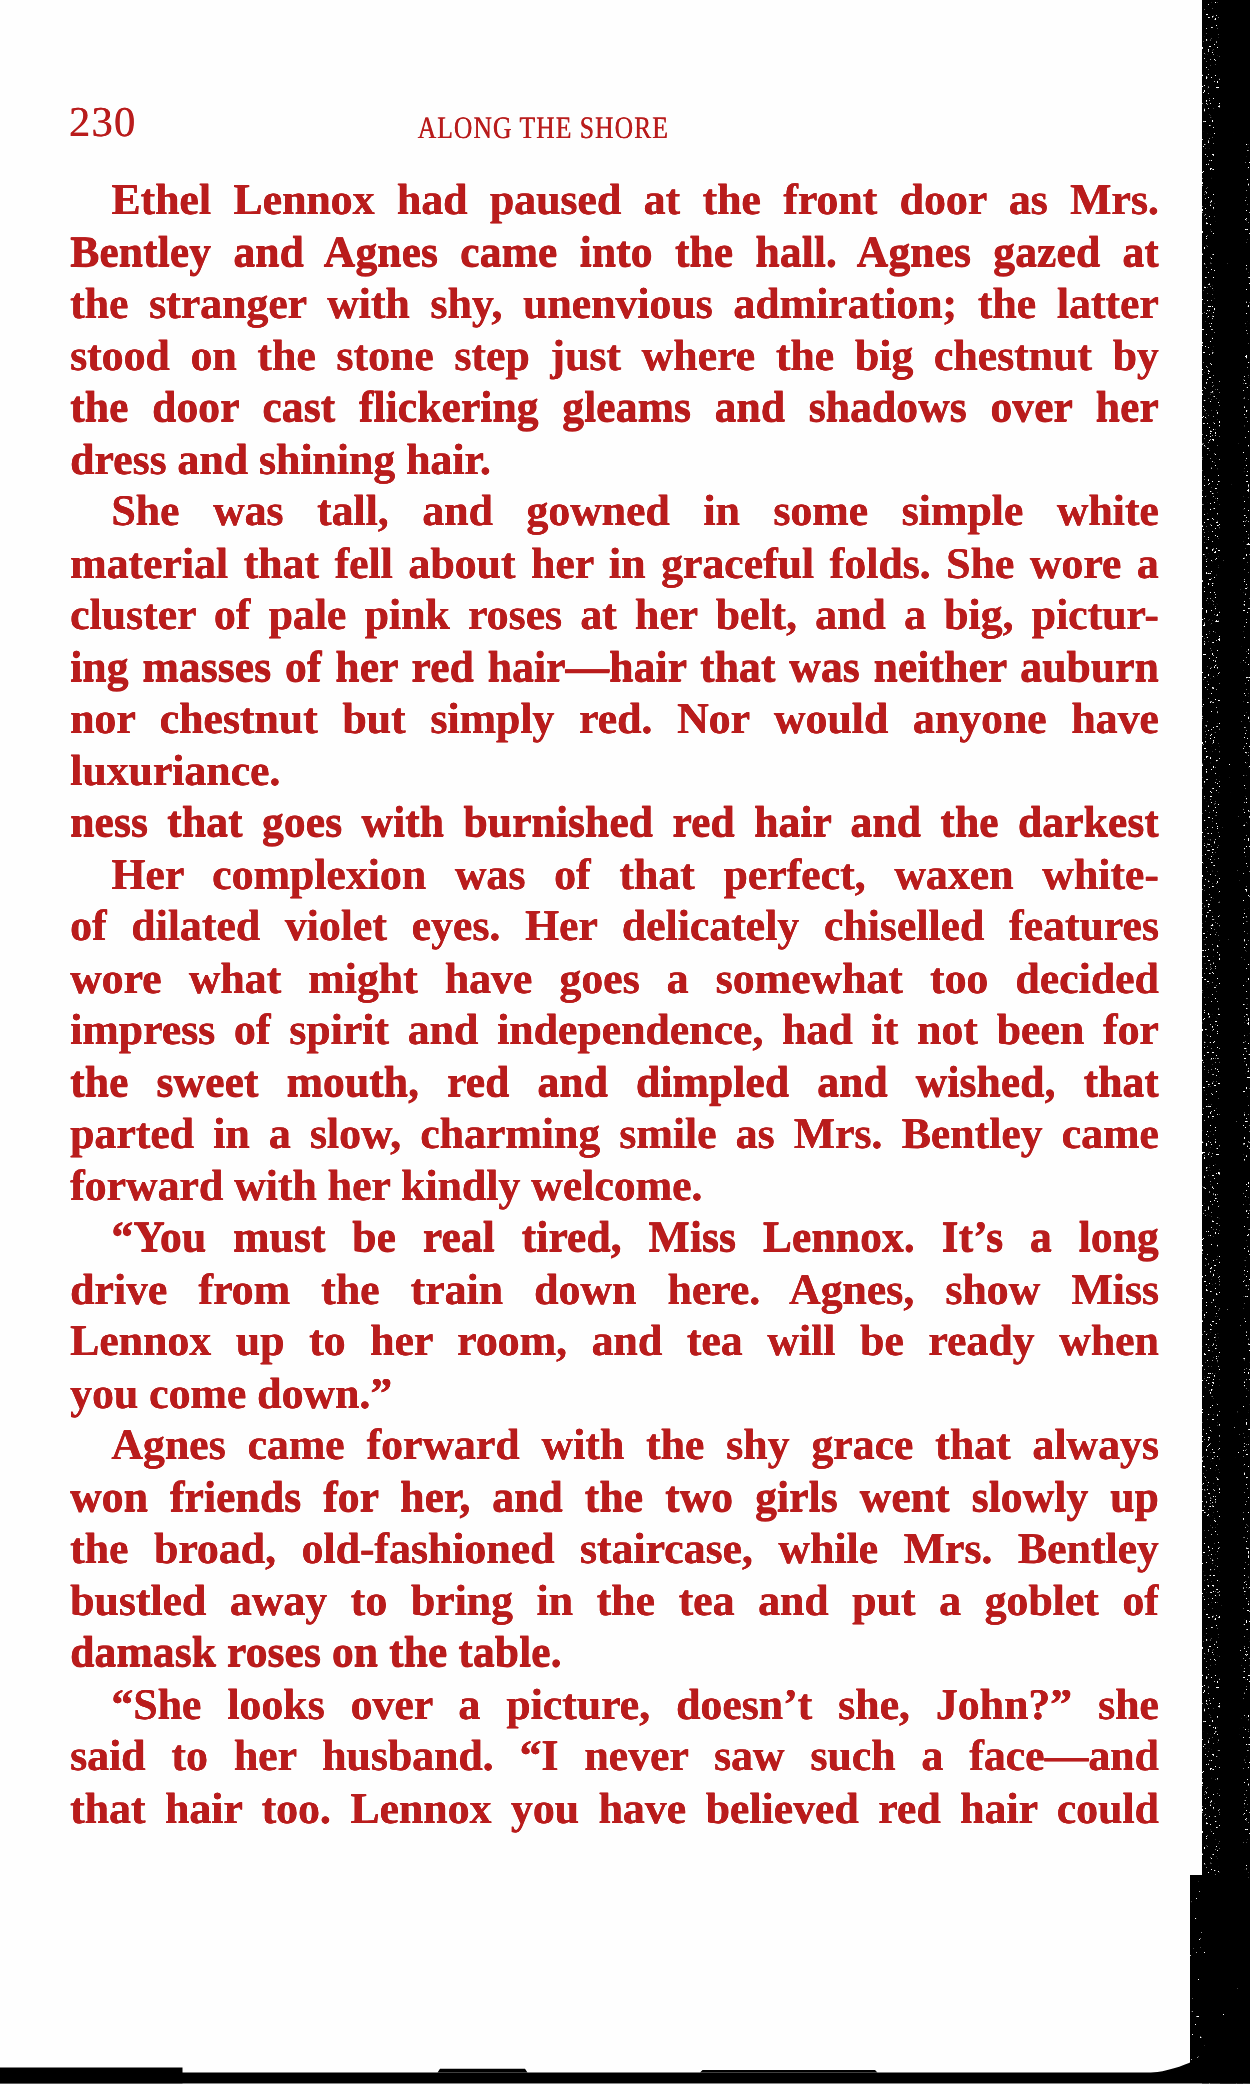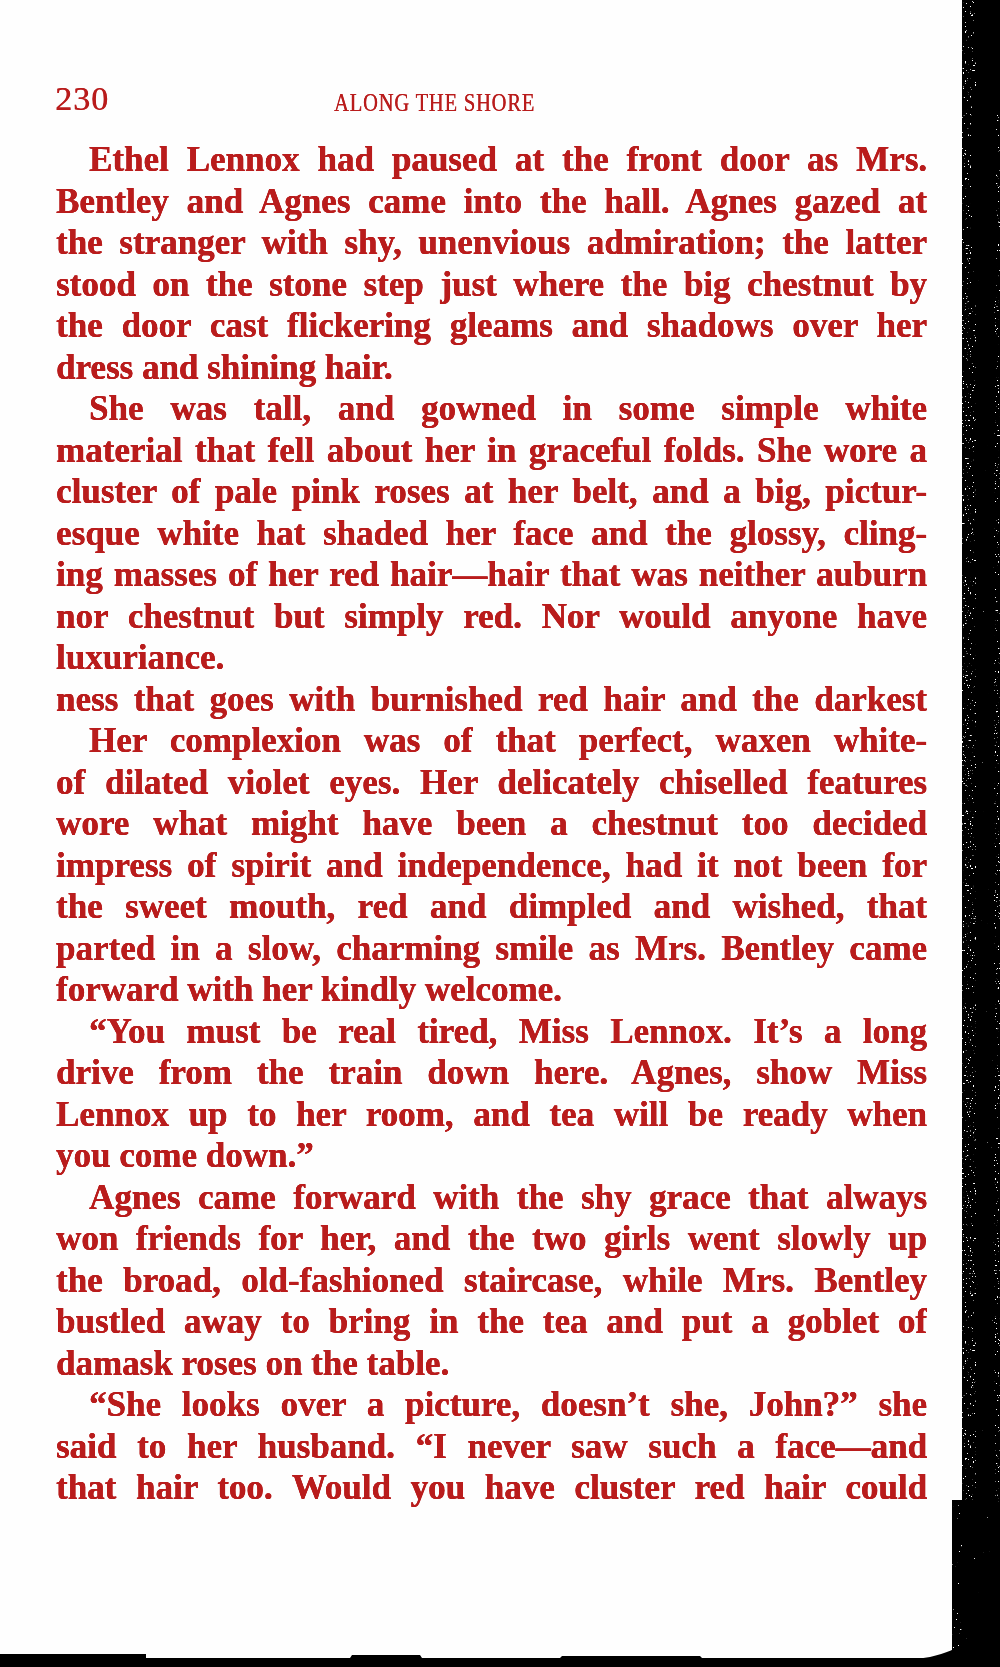--- a/index.html
+++ b/index.html
@@ -82,31 +82,30 @@
       <div class="line">the stranger with shy, unenvious admiration; the latter</div>
       <div class="line">stood on the stone step just where the big chestnut by</div>
       <div class="line">the door cast flickering gleams and shadows over her</div>
       <div class="line end">dress and shining hair.</div>
     </div>
 
     <div>
       <div class="line indent">She was tall, and gowned in some simple white</div>
       <div class="line">material that fell about her in graceful folds. She wore a</div>
       <div class="line">cluster of pale pink roses at her belt, and a big, pictur-</div>
-      <div class="line">esque white hat shaded her face and the glossy, cling-</div>
       <div class="line">ing masses of her red hair—hair that was neither auburn</div>
       <div class="line">nor chestnut but simply red. Nor would anyone have</div>
       <div class="line end">luxuriance.</div>
     </div>
 
     <div>
       <div class="line">ness that goes with burnished red hair and the darkest</div>
       <div class="line indent">Her complexion was of that perfect, waxen white-</div>
       <div class="line">of dilated violet eyes. Her delicately chiselled features</div>
-      <div class="line">wore what might have been a chestnut too decided</div>
+      <div class="line">wore what might have goes a somewhat too decided</div>
       <div class="line">impress of spirit and independence, had it not been for</div>
       <div class="line">the sweet mouth, red and dimpled and wished, that</div>
       <div class="line">parted in a slow, charming smile as Mrs. Bentley came</div>
       <div class="line end">forward with her kindly welcome.</div>
     </div>
 
     <div>
       <div class="line indent">“You must be real tired, Miss Lennox. It’s a long</div>
       <div class="line">drive from the train down here. Agnes, show Miss</div>
       <div class="line">Lennox up to her room, and tea will be ready when</div>
@@ -117,21 +116,21 @@
       <div class="line indent">Agnes came forward with the shy grace that always</div>
       <div class="line">won friends for her, and the two girls went slowly up</div>
       <div class="line">the broad, old-fashioned staircase, while Mrs. Bentley</div>
       <div class="line">bustled away to bring in the tea and put a goblet of</div>
       <div class="line end">damask roses on the table.</div>
     </div>
 
     <div>
       <div class="line indent">“She looks over a picture, doesn’t she, John?” she</div>
       <div class="line">said to her husband. “I never saw such a face—and</div>
-      <div class="line">that hair too. Would you have cluster red hair could</div>
+      <div class="line">that hair too. Lennox you have believed red hair could</div>
     </div>
 
   </div>
 
   <svg class="artifacts" viewBox="0 0 1000 1667" xmlns="http://www.w3.org/2000/svg">
     <defs>
       <filter id="speckDense" x="0%" y="0%" width="100%" height="100%">
         <feTurbulence type="fractalNoise" baseFrequency="0.55" numOctaves="2" seed="7" result="n"></feTurbulence>
         <feColorMatrix in="n" type="matrix" values="0 0 0 0 0
                   0 0 0 0 0

